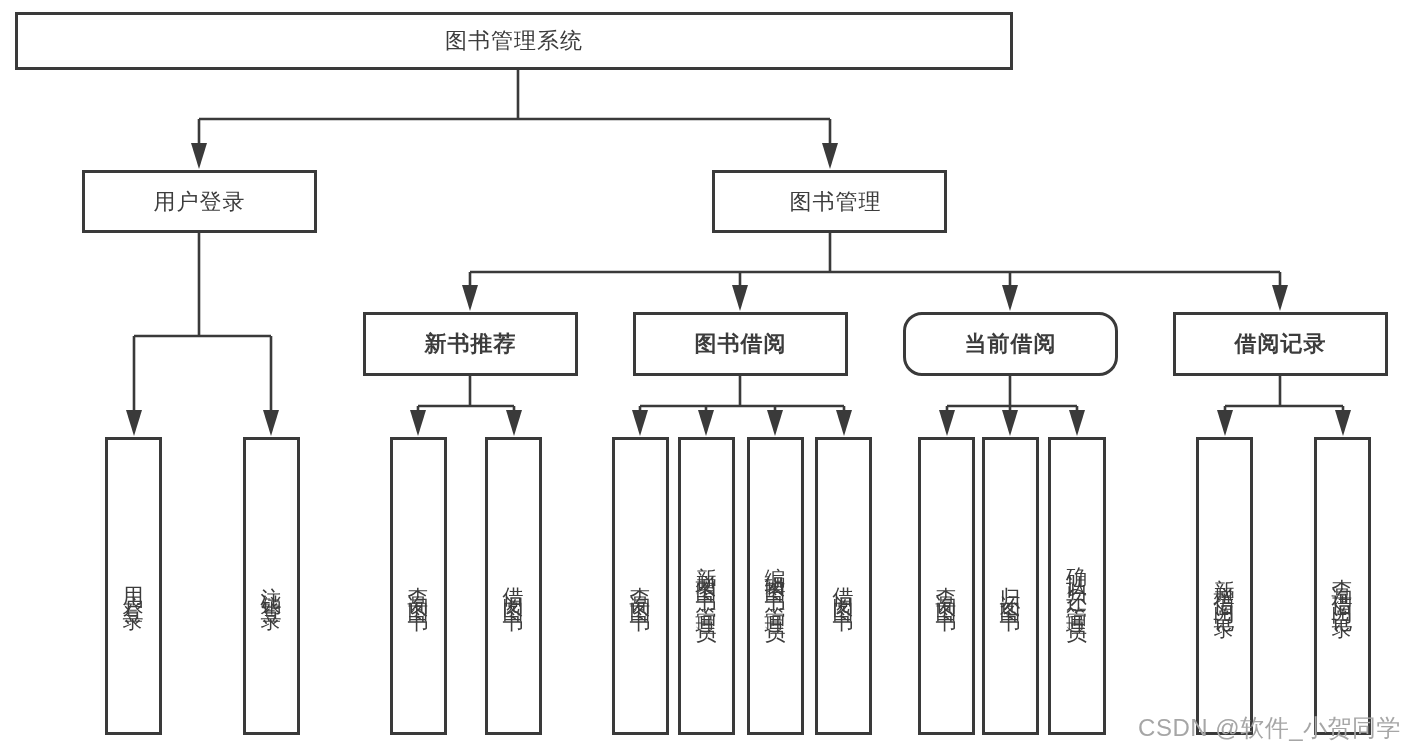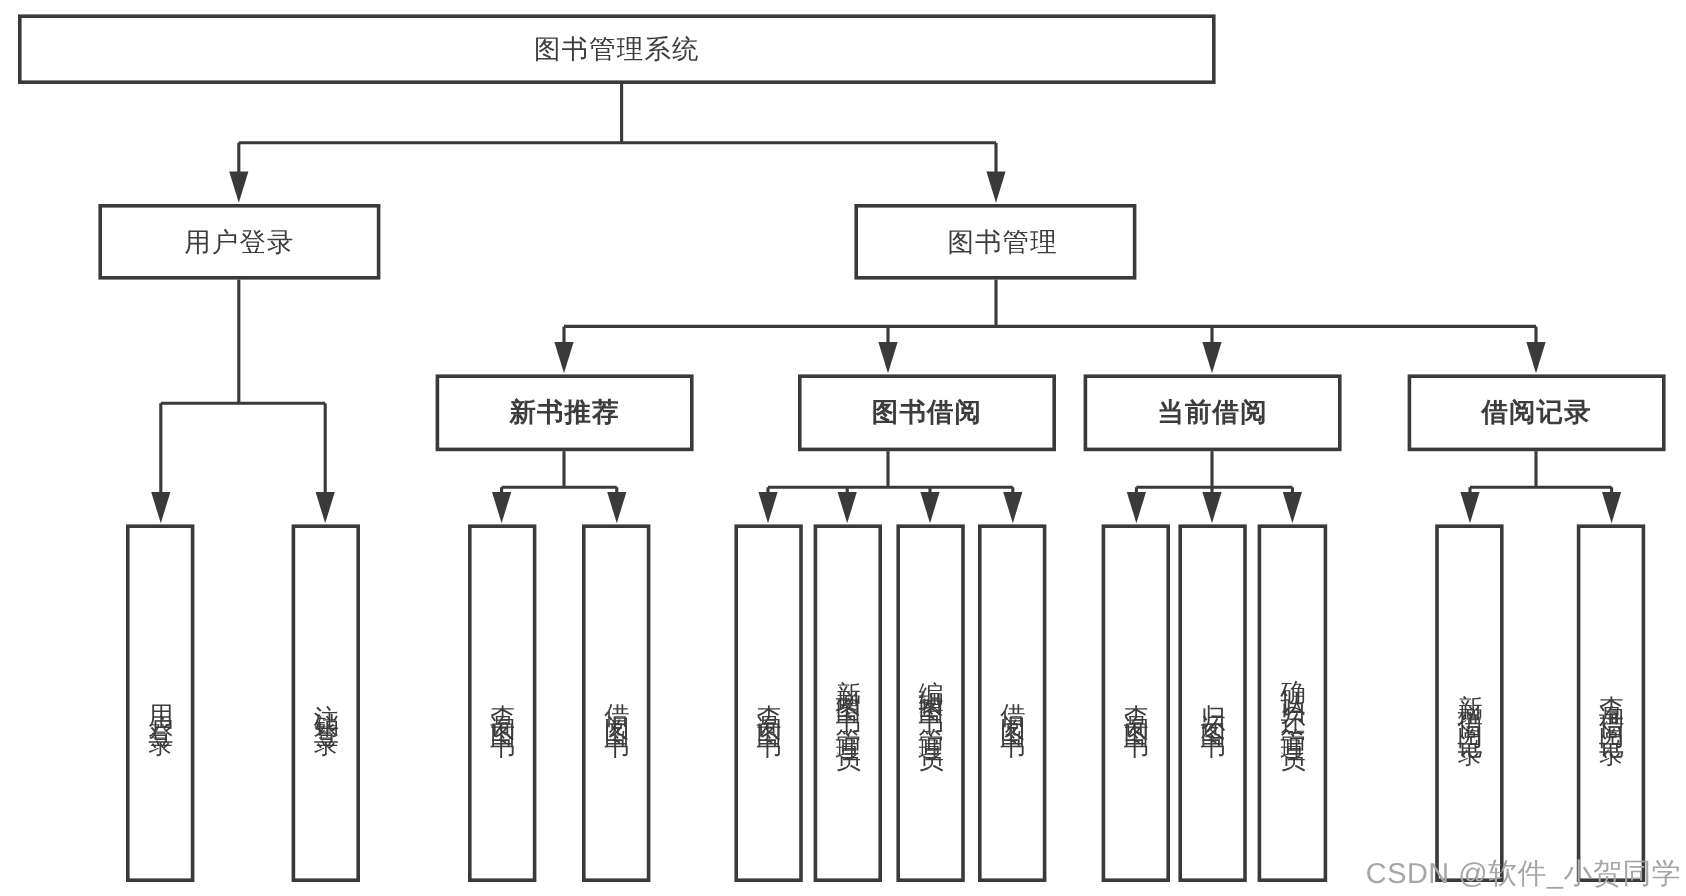--- a/index.html
+++ b/index.html
@@ -27,22 +27,22 @@
     display:flex;align-items:center;justify-content:center;
     color:var(--text);
     z-index:1;
   }
   .h-node{font-size:22px;letter-spacing:1px;}
   .root{left:15px;top:12px;width:998px;height:58px;}
   .n-user-login{left:82px;top:170px;width:235px;height:63px;}
   .n-book-mgmt{left:712px;top:170px;width:235px;height:63px;padding-left:12px;}
   .lvl3{top:312px;width:215px;height:64px;font-weight:bold;}
   .n-new-book{left:363px;}
-  .n-book-borrow{left:633px;margin-left:32px;}
-  .n-current-borrow{left:903px;}
+  .n-book-borrow{left:633px;}
+  .n-current-borrow{left:903px;border-radius:19px;}
   .n-borrow-record{left:1173px;}
   .leaf{top:437px;width:57px;height:298px;font-size:21px;}
   .leaf .vtext{
     writing-mode:vertical-rl;
     text-orientation:mixed;
     letter-spacing:8px;
     line-height:1;
     color:var(--text);
   }
   .x1{left:105px;} .x2{left:243px;}

